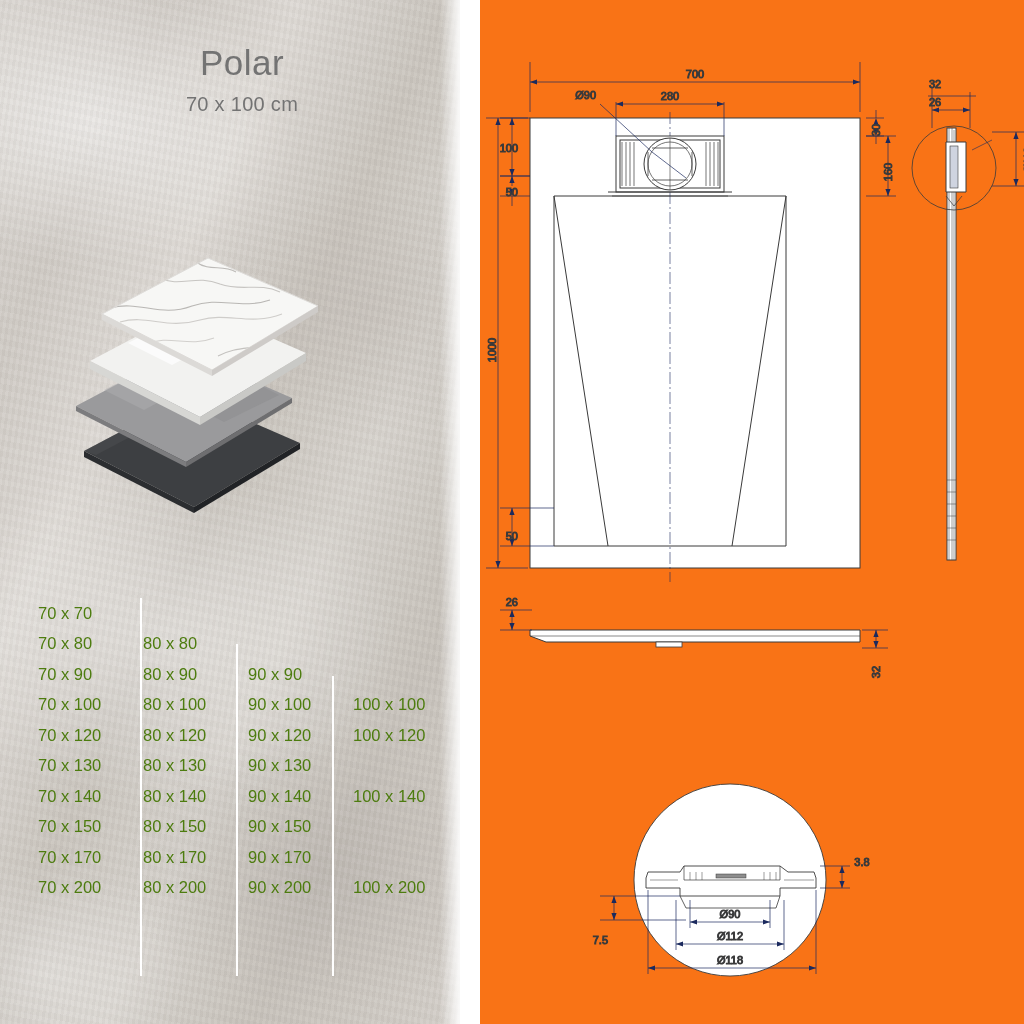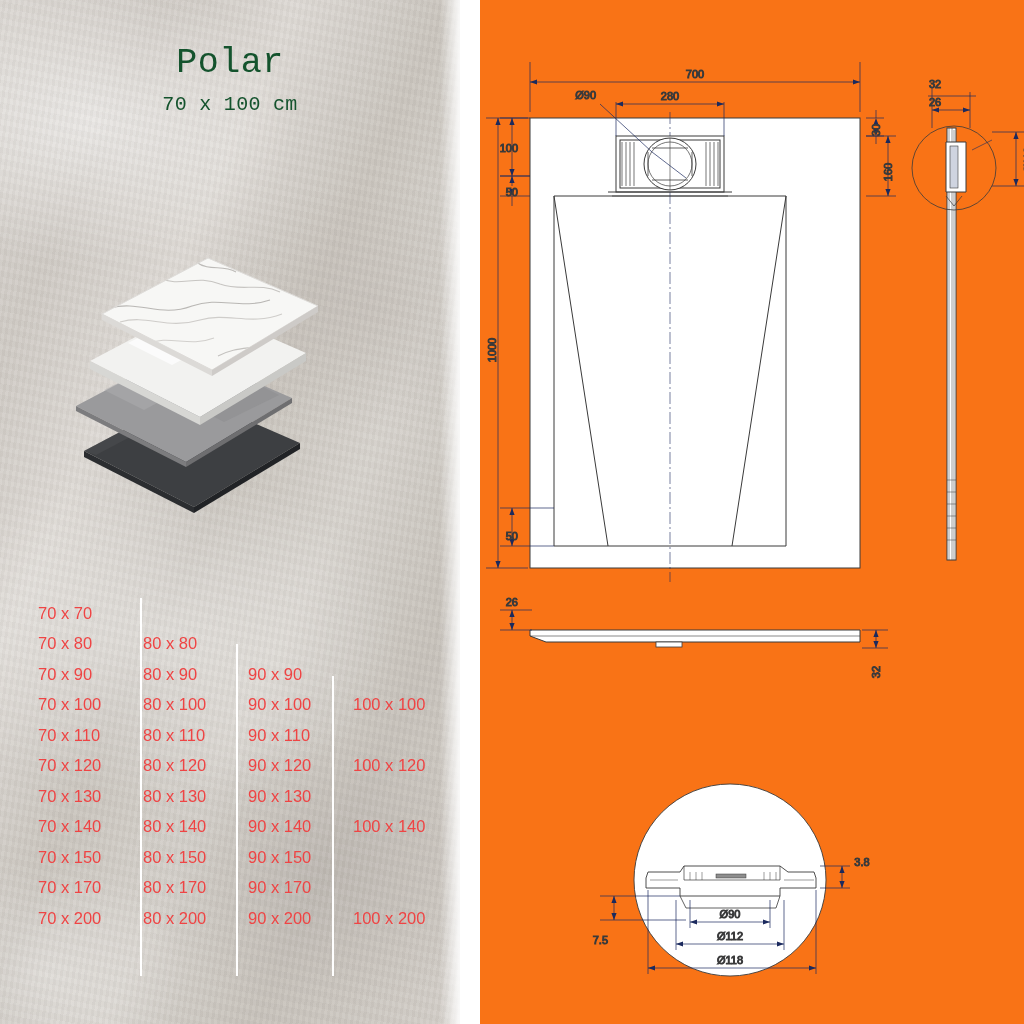--- a/index.html
+++ b/index.html
@@ -42,25 +42,24 @@
     position: absolute;
     left: 440px; top: 0;
     width: 34px; height: 1024px;
     background: linear-gradient(90deg, rgba(210,205,199,0) 0%, rgba(255,255,255,0.85) 55%, #ffffff 100%);
     pointer-events: none;
   }
 
   
   #title-block {
     position: absolute;
-    left: 0; top: 44px;
+    left: 12px; top: 44px;
     width: 460px;
     text-align: center;
-    color: #14532d;
-    font-family: Liberation Mono, monospace;
+    color: #737373;
   }
   #product-title {
     font-size: 35px;
     letter-spacing: 0.5px;
     line-height: 1.1;
   }
   #product-size {
     font-size: 20px;
     margin-top: 10px;
     letter-spacing: 0.3px;
@@ -77,21 +76,21 @@
     width: 220px;
     height: 128px;
   }
   .layer svg { display: block; }
 
   
   #size-table {
     position: absolute;
     left: 28px; top: 598px;
     width: 420px;
-    color: #ef4444;
+    color: #4d7c0f;
     font-size: 16.5px;
   }
   .size-row {
     display: flex;
     height: 30.5px;
     align-items: center;
   }
   .size-cell {
     width: 96px;
     padding-left: 10px;
@@ -207,26 +206,20 @@
     <div class="size-cell">90 x 90</div>
     <div class="size-cell"></div>
   </div>
   <div class="size-row">
     <div class="size-cell">70 x 100</div>
     <div class="size-cell">80 x 100</div>
     <div class="size-cell">90 x 100</div>
     <div class="size-cell">100 x 100</div>
   </div>
   <div class="size-row">
-    <div class="size-cell">70 x 110</div>
-    <div class="size-cell">80 x 110</div>
-    <div class="size-cell">90 x 110</div>
-    <div class="size-cell"></div>
-  </div>
-  <div class="size-row">
     <div class="size-cell">70 x 120</div>
     <div class="size-cell">80 x 120</div>
     <div class="size-cell">90 x 120</div>
     <div class="size-cell">100 x 120</div>
   </div>
   <div class="size-row">
     <div class="size-cell">70 x 130</div>
     <div class="size-cell">80 x 130</div>
     <div class="size-cell">90 x 130</div>
     <div class="size-cell"></div>

